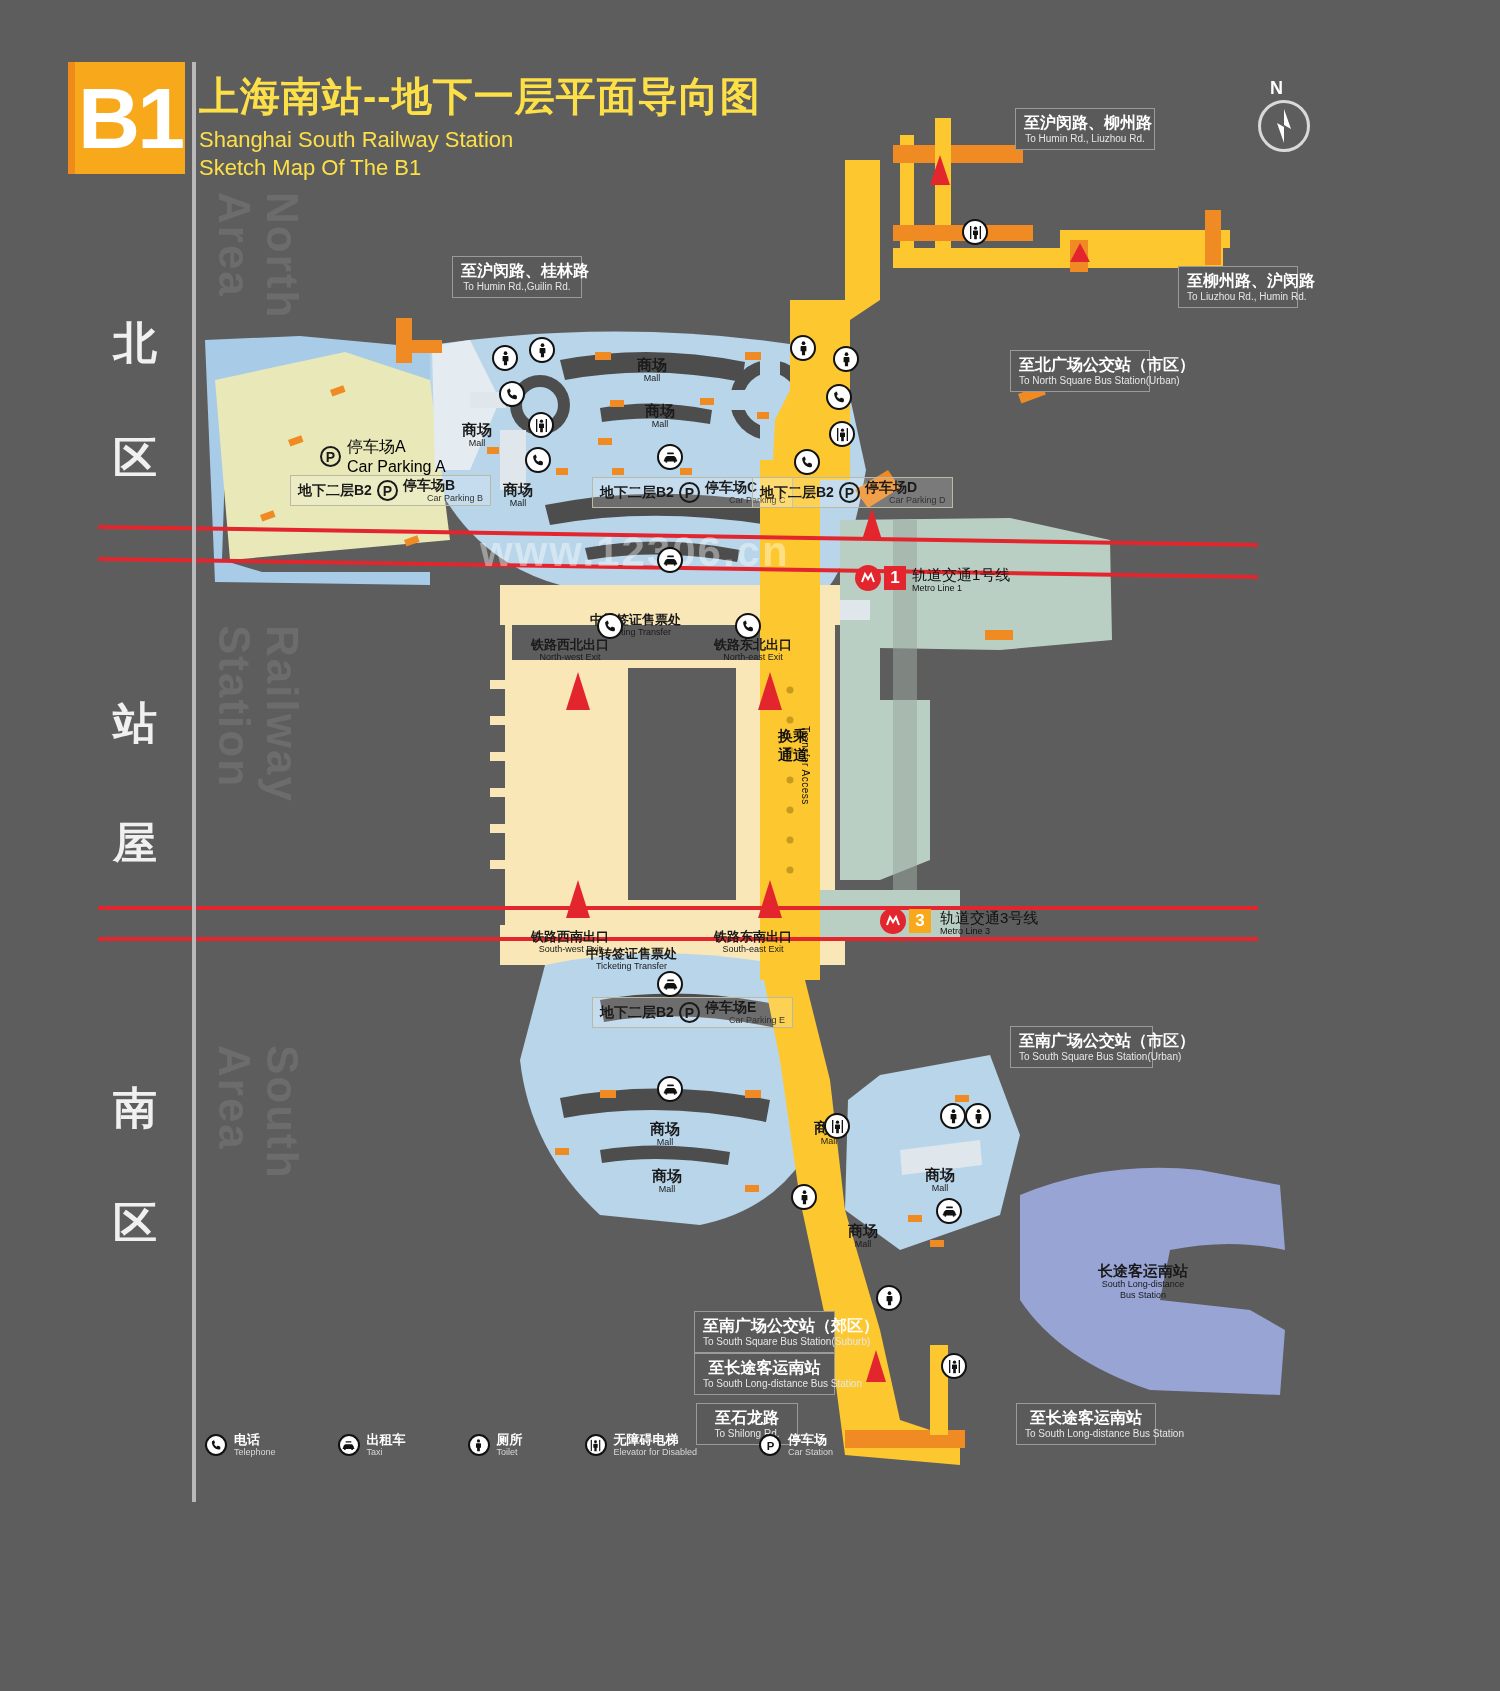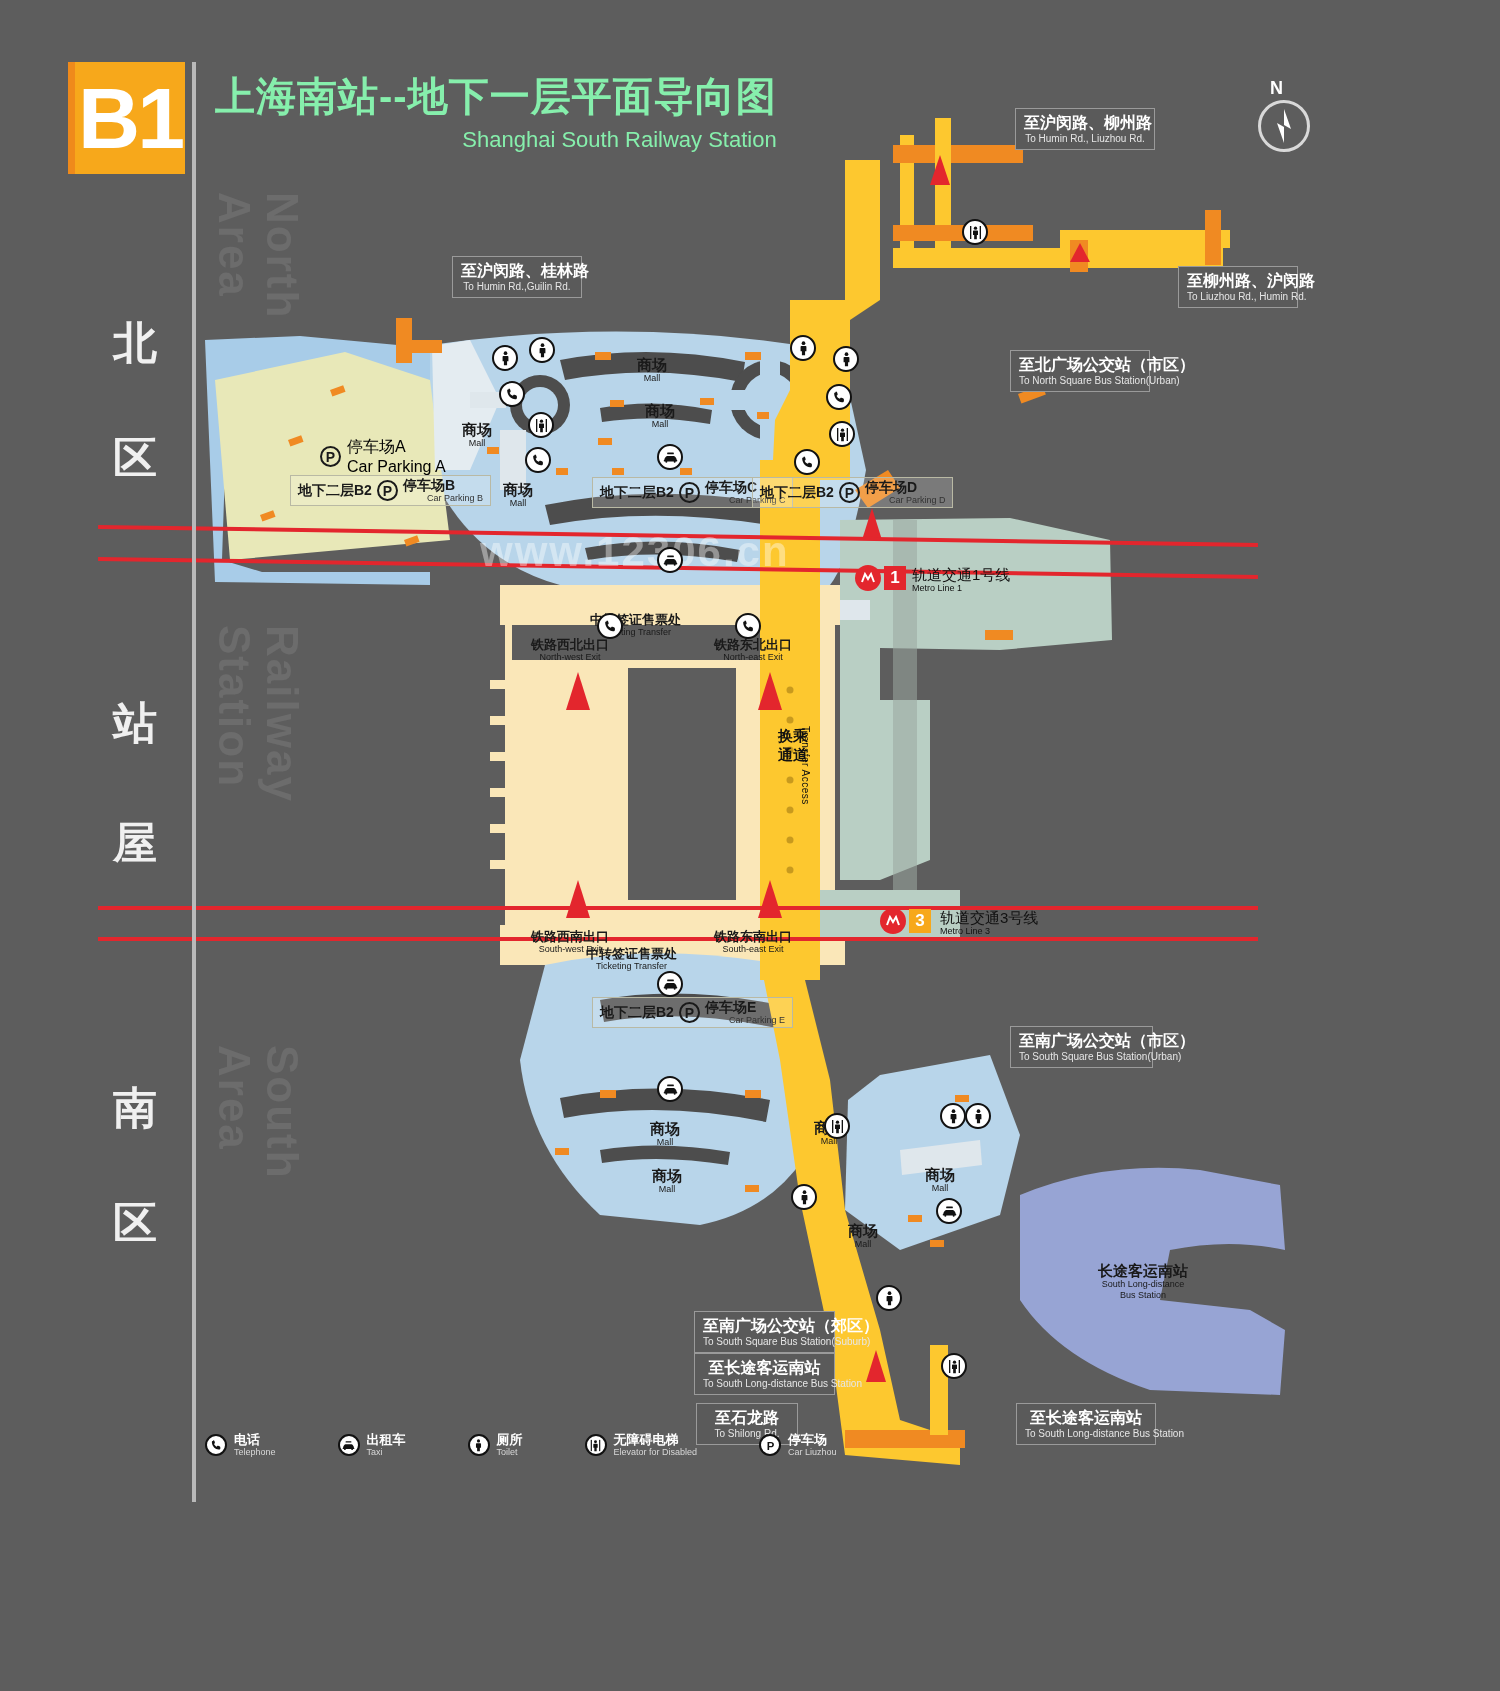--- a/index.html
+++ b/index.html
@@ -17,21 +17,21 @@
   #floor-badge {
     position:absolute; left:75px; top:62px; width:110px; height:112px;
     background:#f7a81b; color:#ffffff;
     font-size:86px; font-weight:bold; line-height:112px; text-align:center;
     letter-spacing:-3px;
   }
   #floor-badge-edge {
     position:absolute; left:68px; top:62px; width:8px; height:112px;
     background:#ef8a1b;
   }
-  #title-block { position:absolute; left:215px; top:70px; color:#86efac;text-align:right; }
+  #title-block { position:absolute; left:199px; top:70px; color:#fde047; }
   #title-cn { font-size:40px; font-weight:bold; letter-spacing:1px; line-height:52px; }
   #title-en1 { font-size:22px; line-height:28px; margin-top:4px; }
   #title-en2 { font-size:22px; line-height:28px; }
 
   
   #compass { position:absolute; left:1240px; top:78px; width:80px; height:90px; }
   #compass-n { position:absolute; left:30px; top:0px; color:#ffffff; font-size:18px; font-weight:bold; }
   #compass-dial {
     position:absolute; left:18px; top:22px; width:52px; height:52px;
     border-radius:50%; border:3px solid #d9d9d9;
@@ -289,20 +289,21 @@
   <div class="railline" style="left:98px; top:534px; width:1160px; transform:rotate(0.9deg);"></div>
   <div class="railline" style="left:98px; top:566px; width:1160px; transform:rotate(0.9deg);"></div>
   <div class="railline" style="left:98px; top:906px; width:1160px;"></div>
   <div class="railline" style="left:98px; top:937px; width:1160px;"></div>
 
   <div id="floor-badge-edge"></div>
   <div id="floor-badge">B1</div>
   <div id="title-block">
     <div id="title-cn">上海南站--地下一层平面导向图</div>
     <div id="title-en1">Shanghai South Railway Station</div>
+    <div id="title-en2">Sketch Map Of The B1</div>
   </div>
 
   <div id="compass">
     <div id="compass-n">N</div>
     <div id="compass-dial">
       <svg width="46" height="46" style="position:absolute;left:0;top:0;">
         <polygon points="23,6 30,26 23,22" fill="#ffffff"></polygon>
         <polygon points="23,40 16,20 23,24" fill="#ffffff"></polygon>
       </svg>
     </div>
@@ -733,18 +734,18 @@
         </span>
       </div>
       <div class="legend-item">
         <span class="legend-badge">
           <svg width="13" height="13" viewBox="0 0 16 16">
             <text x="8" y="13" text-anchor="middle" font-family="Liberation Sans, sans-serif" font-size="14" font-weight="bold" fill="#111">P</text>
           </svg>
         </span>
         <span class="ltxt">
           <span class="cn" style="display:block">停车场</span>
-          <span class="en" style="display:block">Car Liuzhou</span>
+          <span class="en" style="display:block">Car Station</span>
         </span>
       </div>
     </div>
 
 </div>
 
 </body></html>

